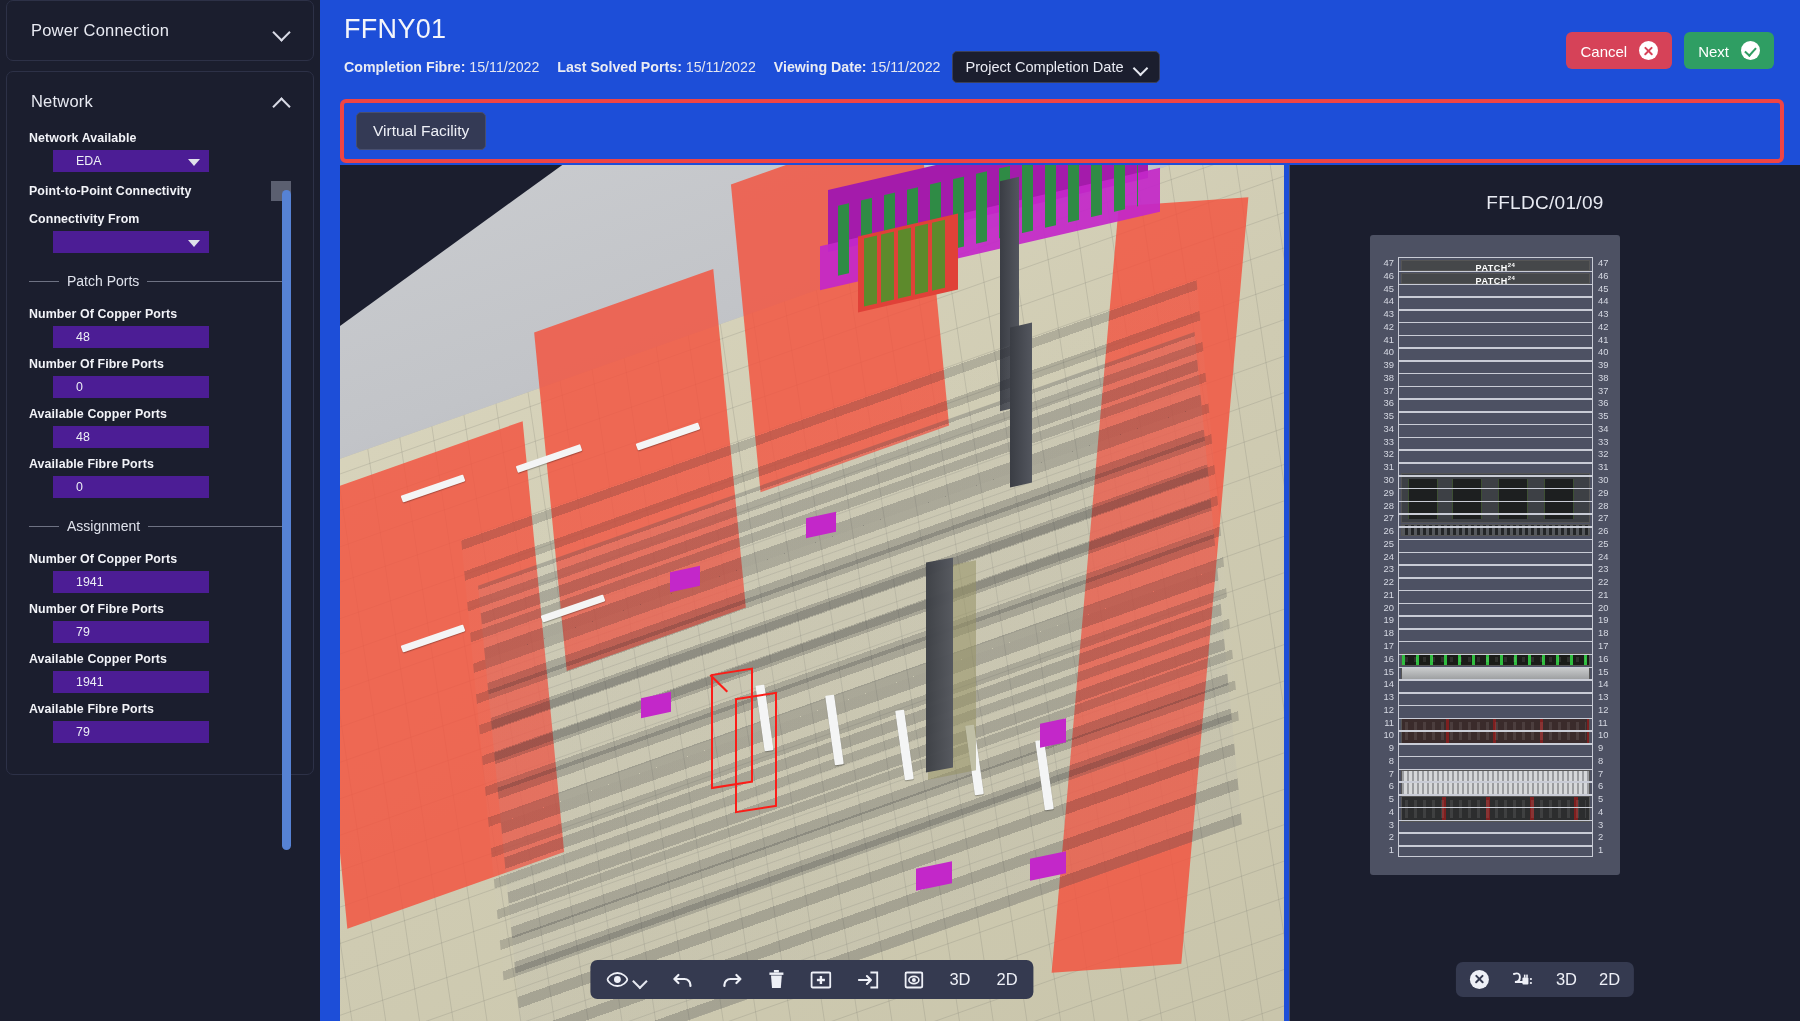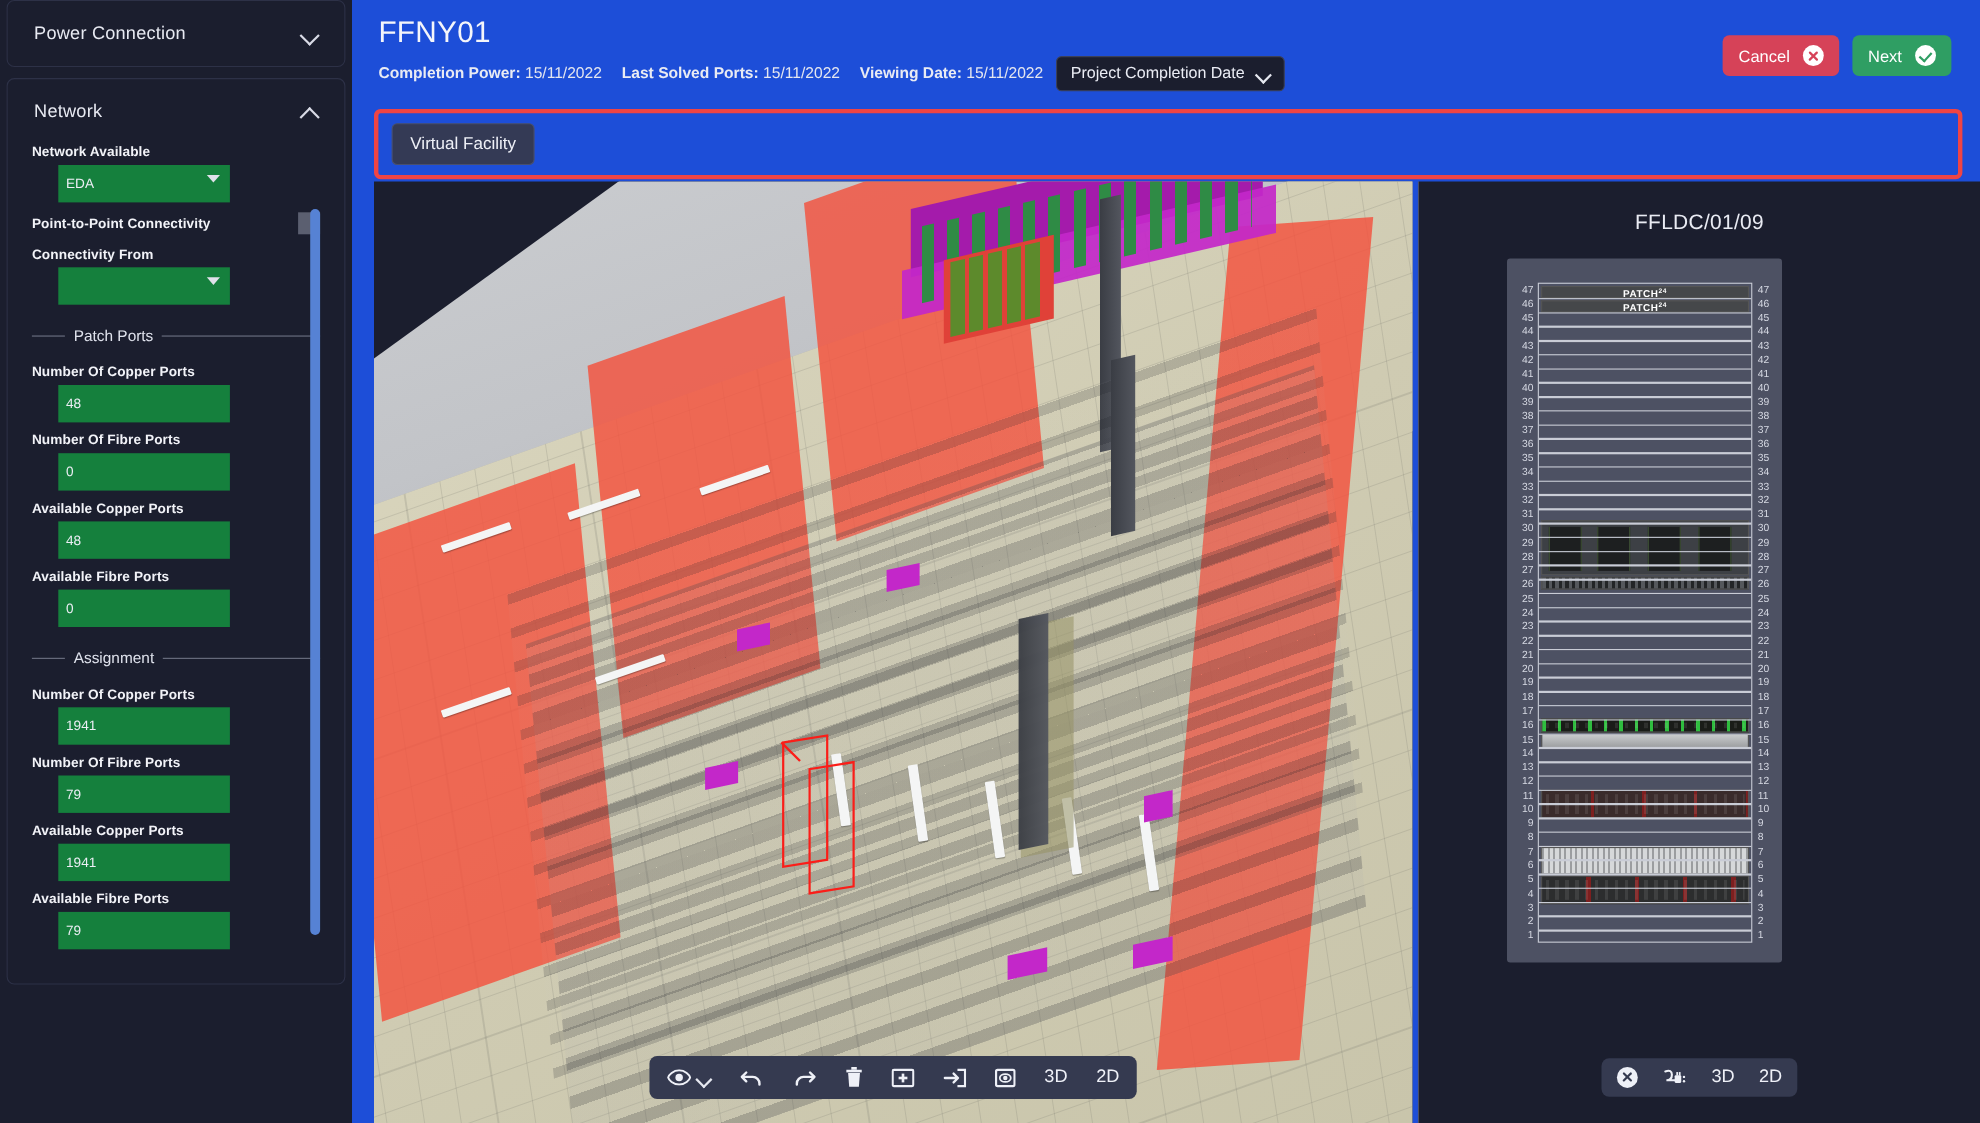--- a/index.html
+++ b/index.html
@@ -42,26 +42,26 @@
   }
   .chev.up::before { transform: rotate(-135deg); top: 7px; }
   .acc-body { padding: 0 22px 22px 22px; }
 
   .field { margin-bottom: 9px; }
   .field-label {
     color: #f2f3f8; font-size: 12.4px; font-weight: bold;
     display: block; margin-bottom: 5px; letter-spacing: .1px;
   }
   .ctl {
-    width: 156px; height: 34px;
-    background: #15803d;
+    width: 156px; height: 22px;
+    background: #4c1d95;
     border: none; outline: none;
     color: #eceef5; font-size: 12.4px;
     font-family: "Liberation Sans", sans-serif;
-    padding: 0 7px;
+    padding: 0 23px;
     margin-left: 24px;
     display: block;
   }
   .sel-wrap { position: relative; width: 156px; margin-left: 24px; }
   .sel-wrap .ctl { margin-left: 0; width: 156px; }
   .caret {
     position: absolute; right: 9px; top: 9px;
     width: 0; height: 0;
     border-left: 6px solid transparent;
     border-right: 6px solid transparent;
@@ -361,21 +361,21 @@
     </div>
     <div class="sb-scrollbar"></div>
   </aside>
 
   <div class="main">
 
     <div class="topbar">
       <h1 class="page-title">FFNY01</h1>
       <div class="date-row">
         <span class="date-item">
-          <b>Completion Power:</b>
+          <b>Completion Fibre:</b>
           <span>15/11/2022</span>
         </span>
         <span class="date-item">
           <b>Last Solved Ports:</b>
           <span>15/11/2022</span>
         </span>
         <span class="date-item" style="margin-right:4px">
           <b>Viewing Date:</b>
           <span>15/11/2022</span>
         </span>

